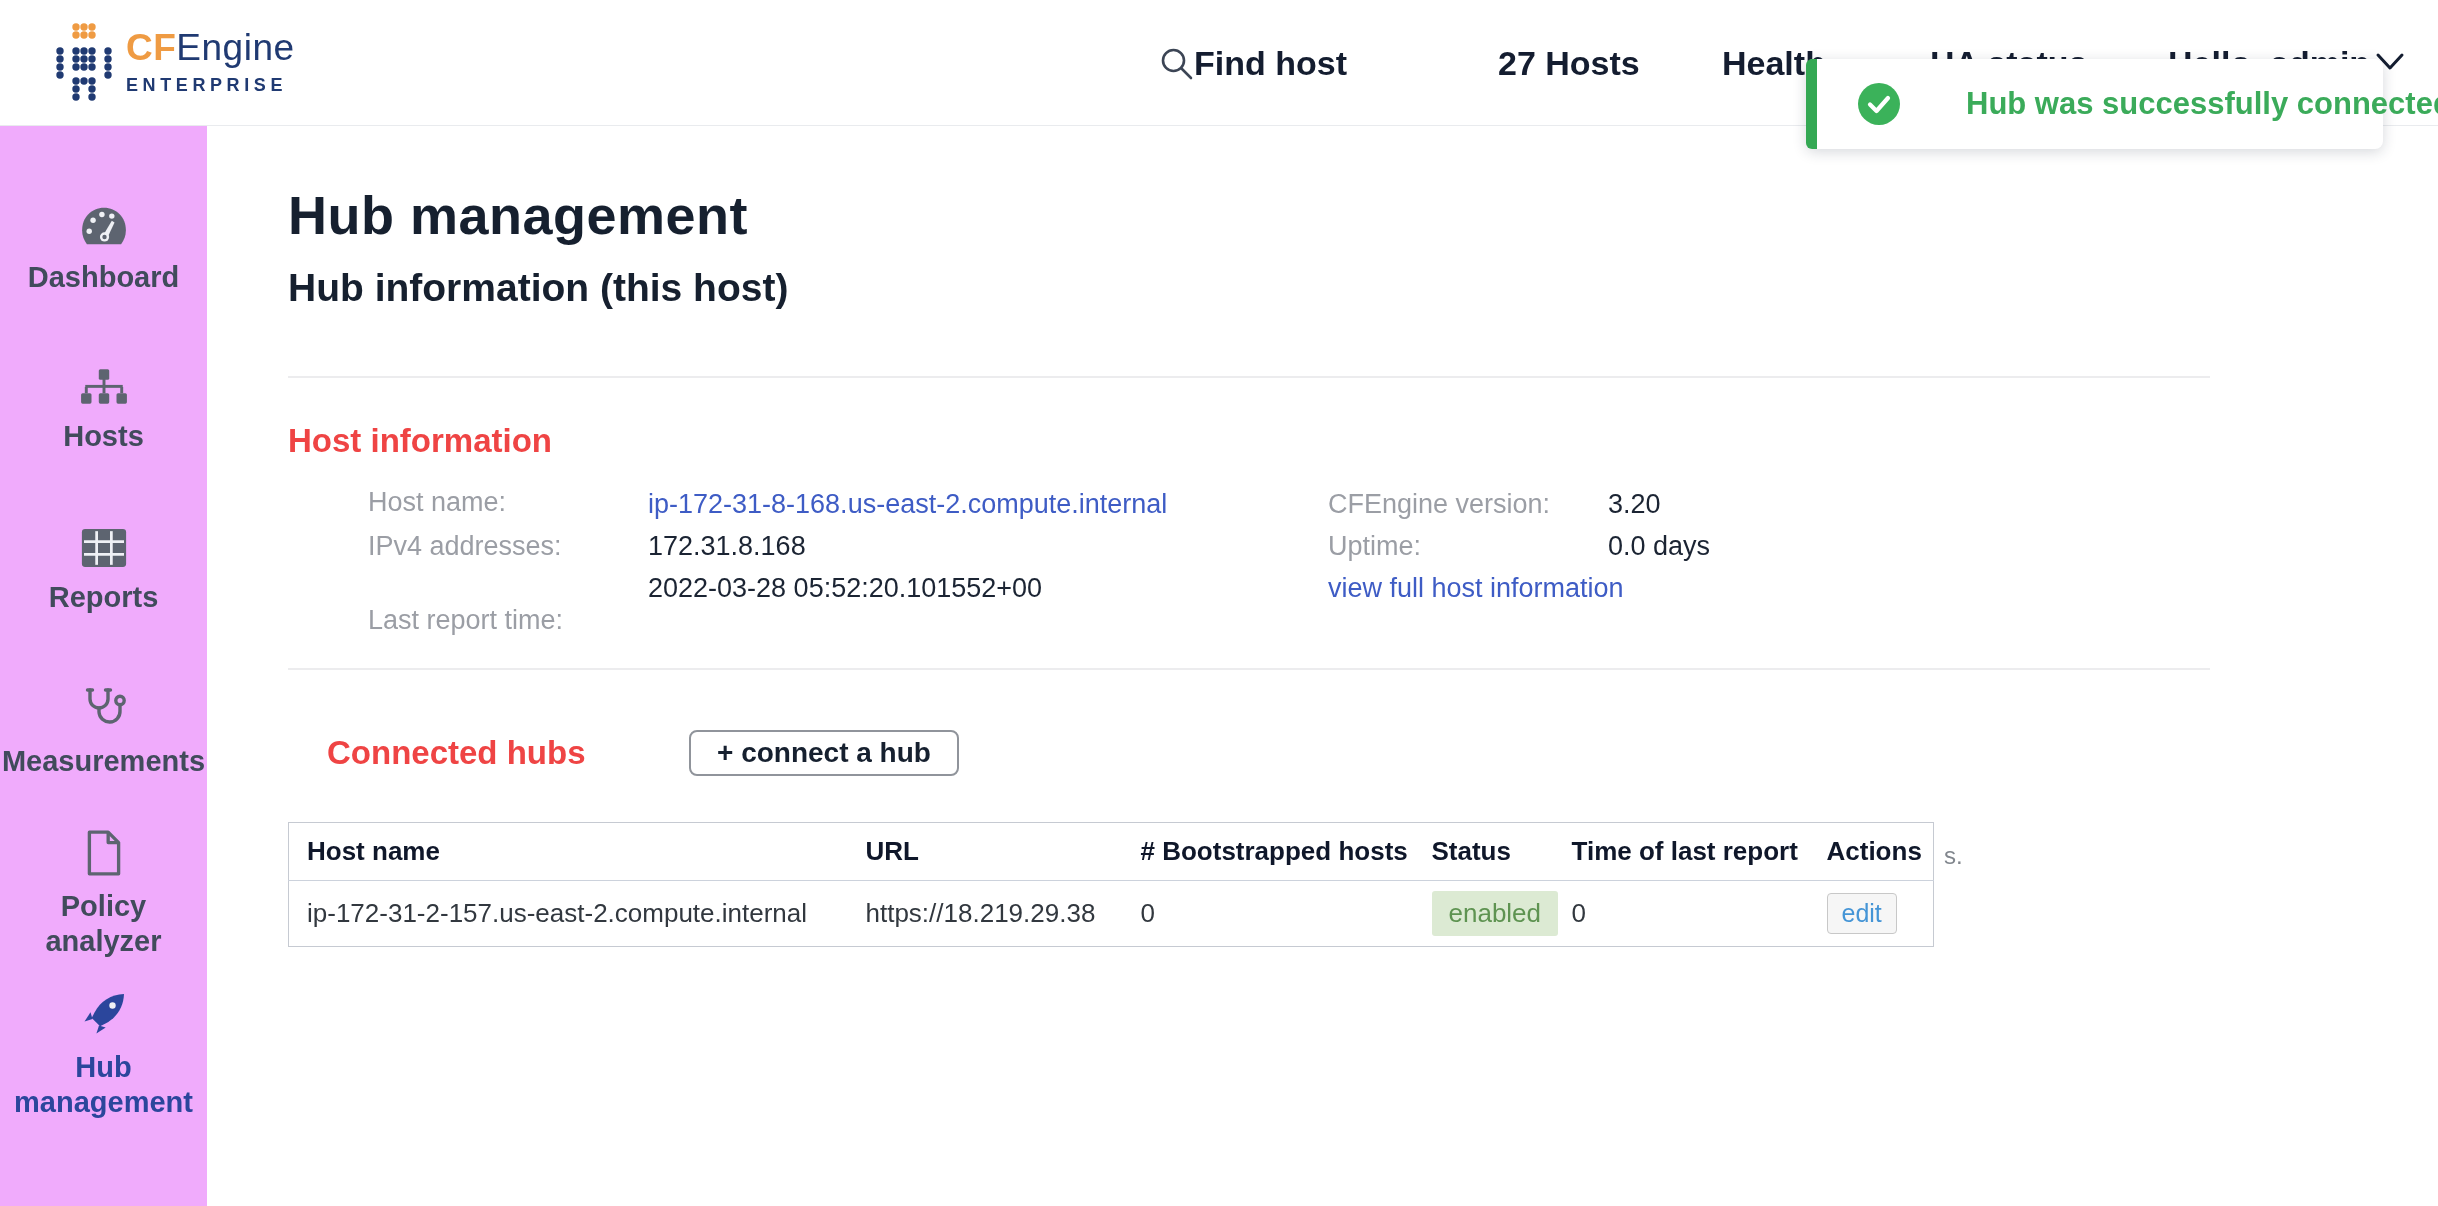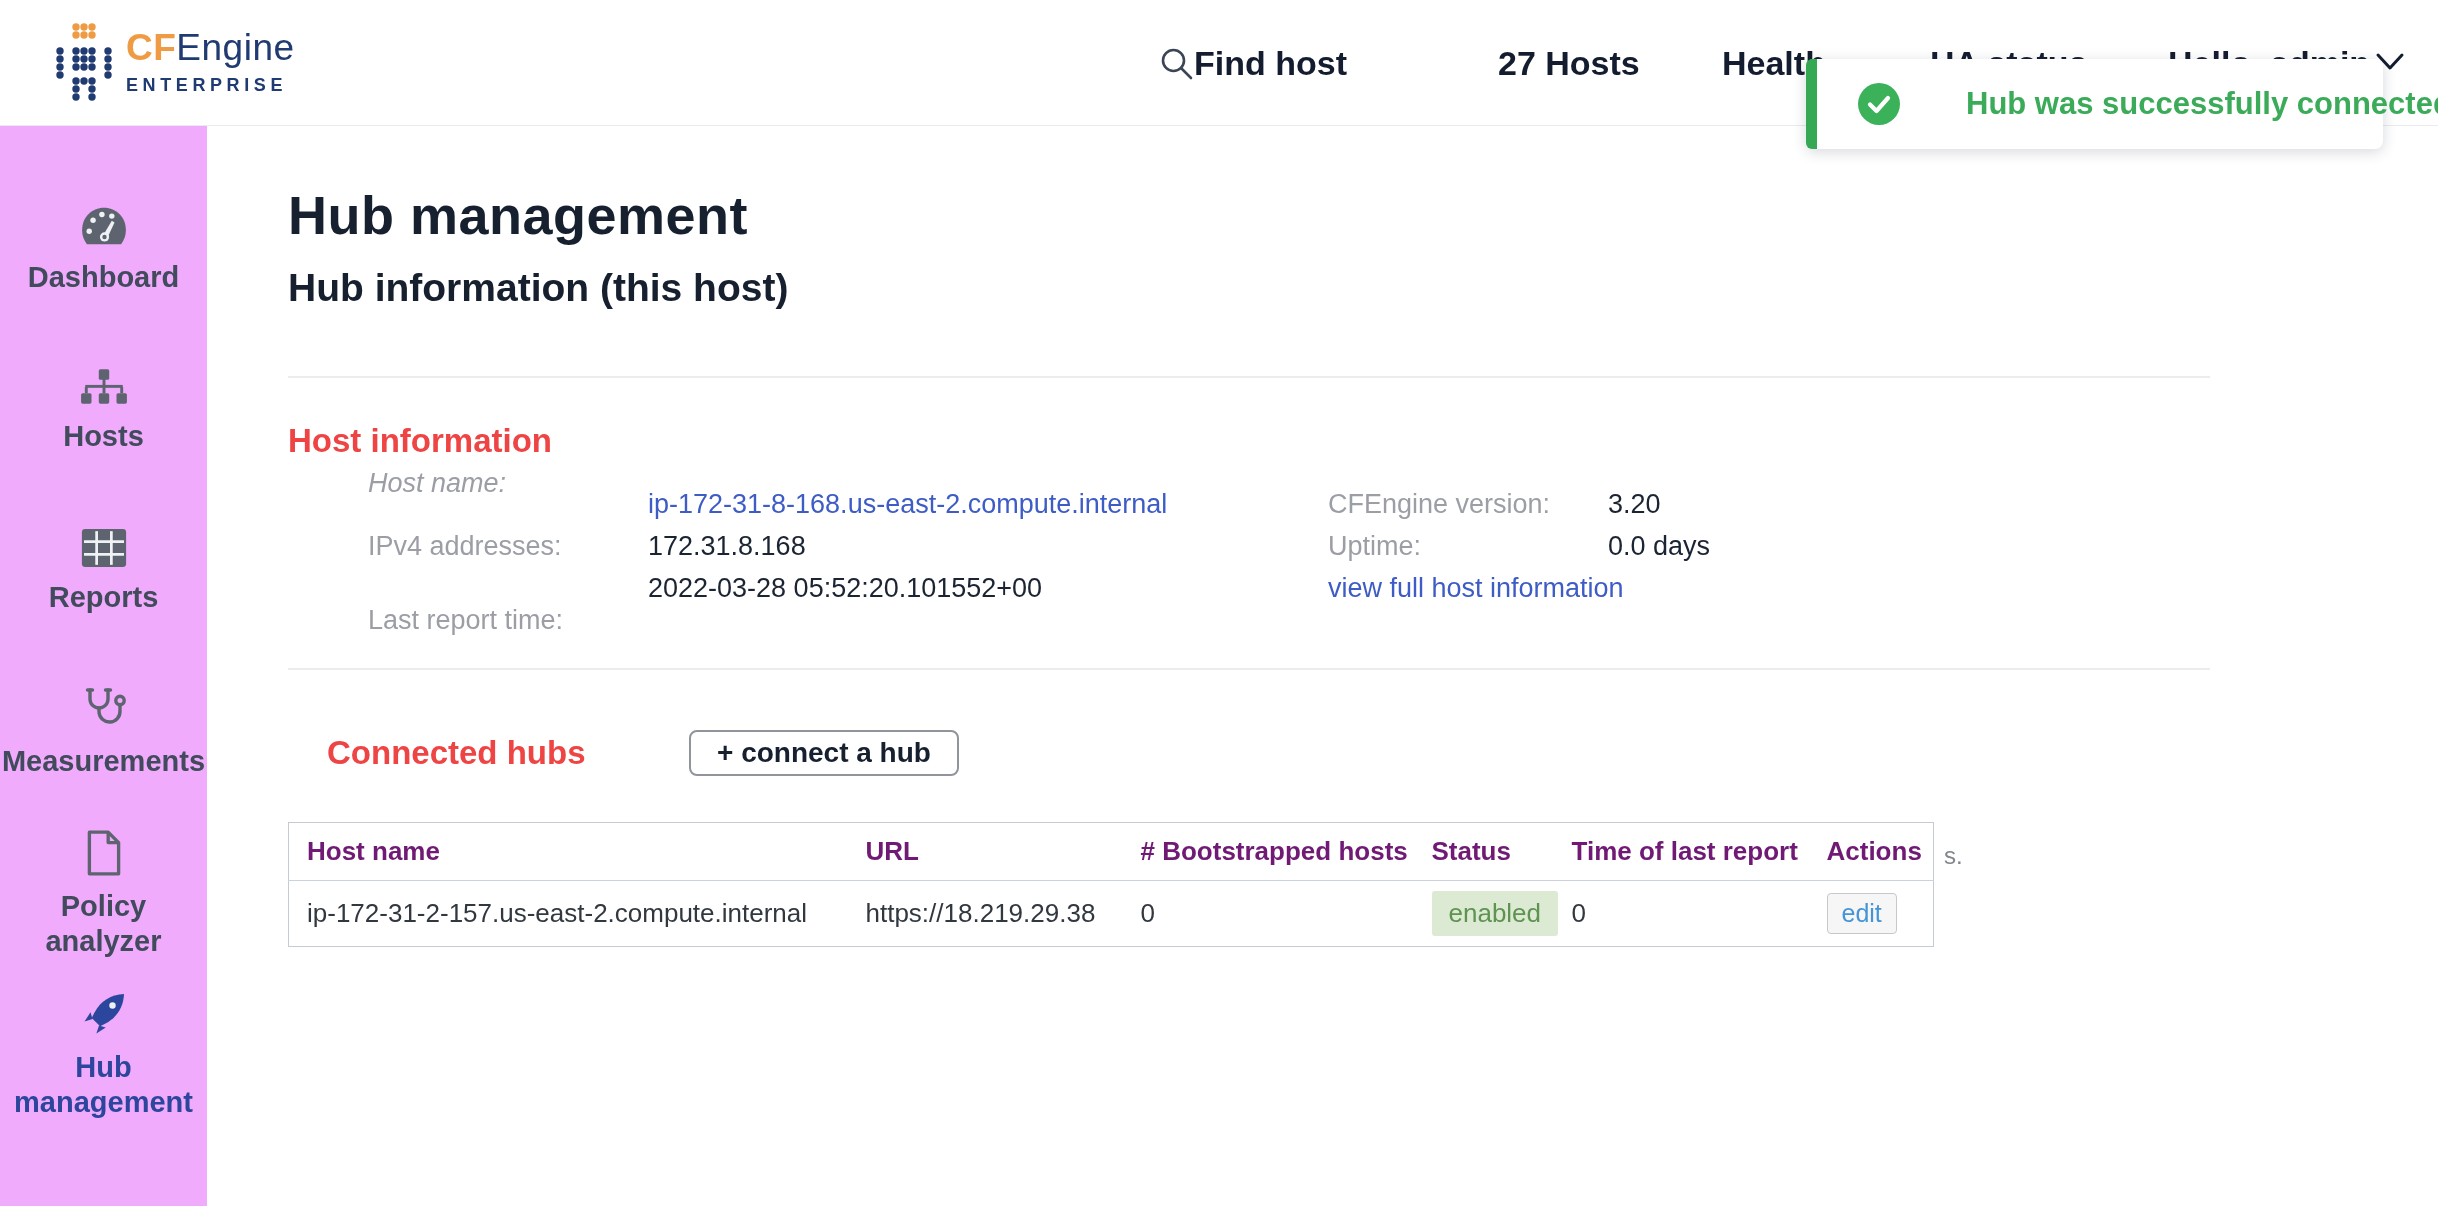--- a/index.html
+++ b/index.html
@@ -68,21 +68,21 @@
     background:#fff; border:2px solid #90949b; border-radius:8px;
     font-family:"Liberation Sans",sans-serif; font-size:28px; font-weight:600; color:#16202f; cursor:pointer;
   }
   
   .hubs-table {
     position:absolute; left:81px; top:696px; width:1645px;
     border-collapse:collapse; table-layout:fixed; background:#fff;
     border:1px solid #c6cad2; font-size:26px;
   }
   .hubs-table th {
-    height:58px; text-align:left; font-size:26px; font-weight:600; color:#701a75;
+    height:58px; text-align:left; font-size:26px; font-weight:600; color:#0f172a;
     border-bottom:1px solid #ccd2dc; background:#fff;
   }
   .hubs-table td { height:66px; color:#32383f; border-top:1px solid #cbd4e4; }
   .hubs-table tr.r0 td { background:#f7f7f9; }
   .hubs-table tr.r1 td { background:#ffffff; }
   .hubs-table th:first-child, .hubs-table td:first-child { padding-left:18px; }
   .badge {
     display:inline-block; background:#dcead3; color:#5e9351;
     font-size:26px; padding:7px 17px; border-radius:3px;
   }
@@ -255,21 +255,21 @@
   </div>
   <div class="side-strip"></div>
 
   <div class="main">
     <div class="h1">Hub management</div>
     <div class="h2">Hub information (this host)</div>
     <div class="rule rule1"></div>
 
     <div class="sec-head host-info-head">Host information</div>
 
-    <div class="info-label" style="left:161px; top:342px;font-style:italic;">Host name:</div>
+    <div class="info-label" style="left:161px; top:361px;">Host name:</div>
     <a class="info-value link" style="left:441px; top:363px;">ip-172-31-8-168.us-east-2.compute.internal</a>
     <div class="info-label" style="left:161px; top:405px;">IPv4 addresses:</div>
     <div class="info-value" style="left:441px; top:405px;">172.31.8.168</div>
     <div class="info-label" style="left:161px; top:447px;margin-top:32px;">Last report time:</div>
     <div class="info-value" style="left:441px; top:447px;">2022-03-28 05:52:20.101552+00</div>
 
     <div class="info-label" style="left:1121px; top:363px;">CFEngine version:</div>
     <div class="info-value" style="left:1401px; top:363px;">3.20</div>
     <div class="info-label" style="left:1121px; top:405px;">Uptime:</div>
     <div class="info-value" style="left:1401px; top:405px;">0.0 days</div>

